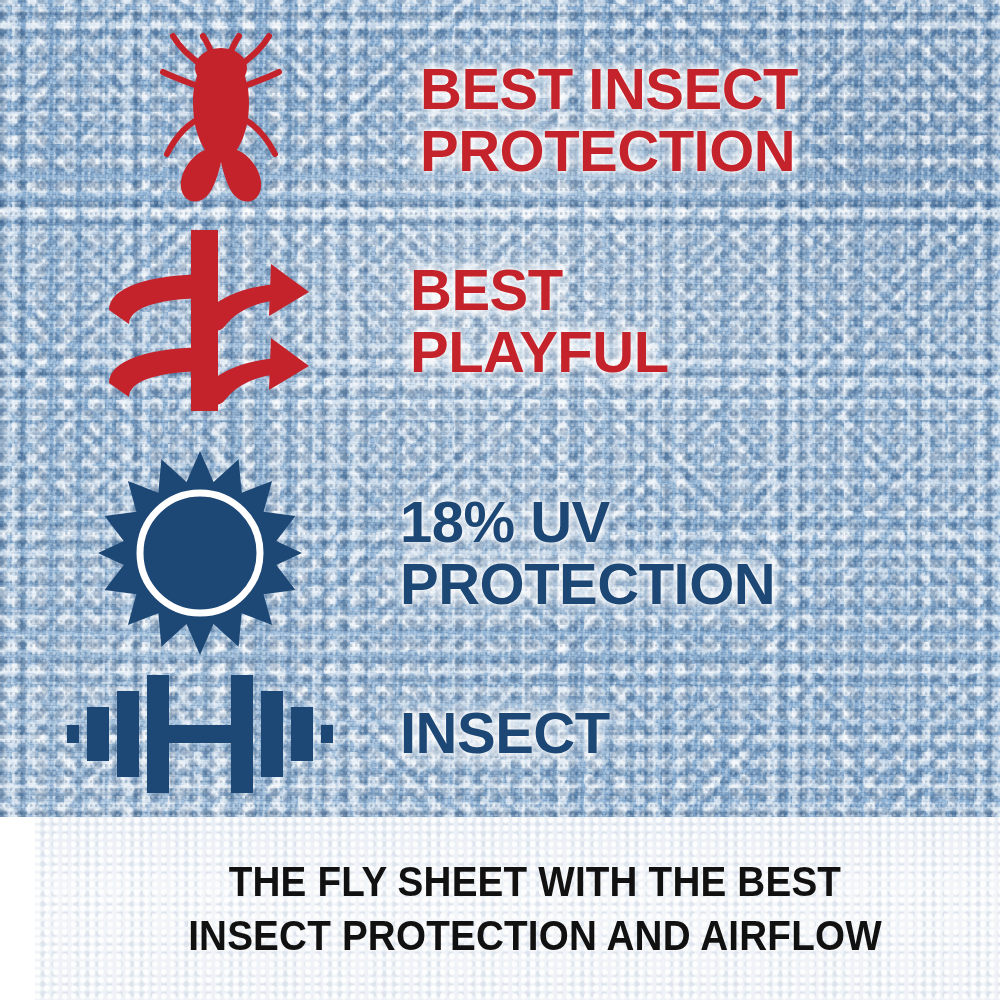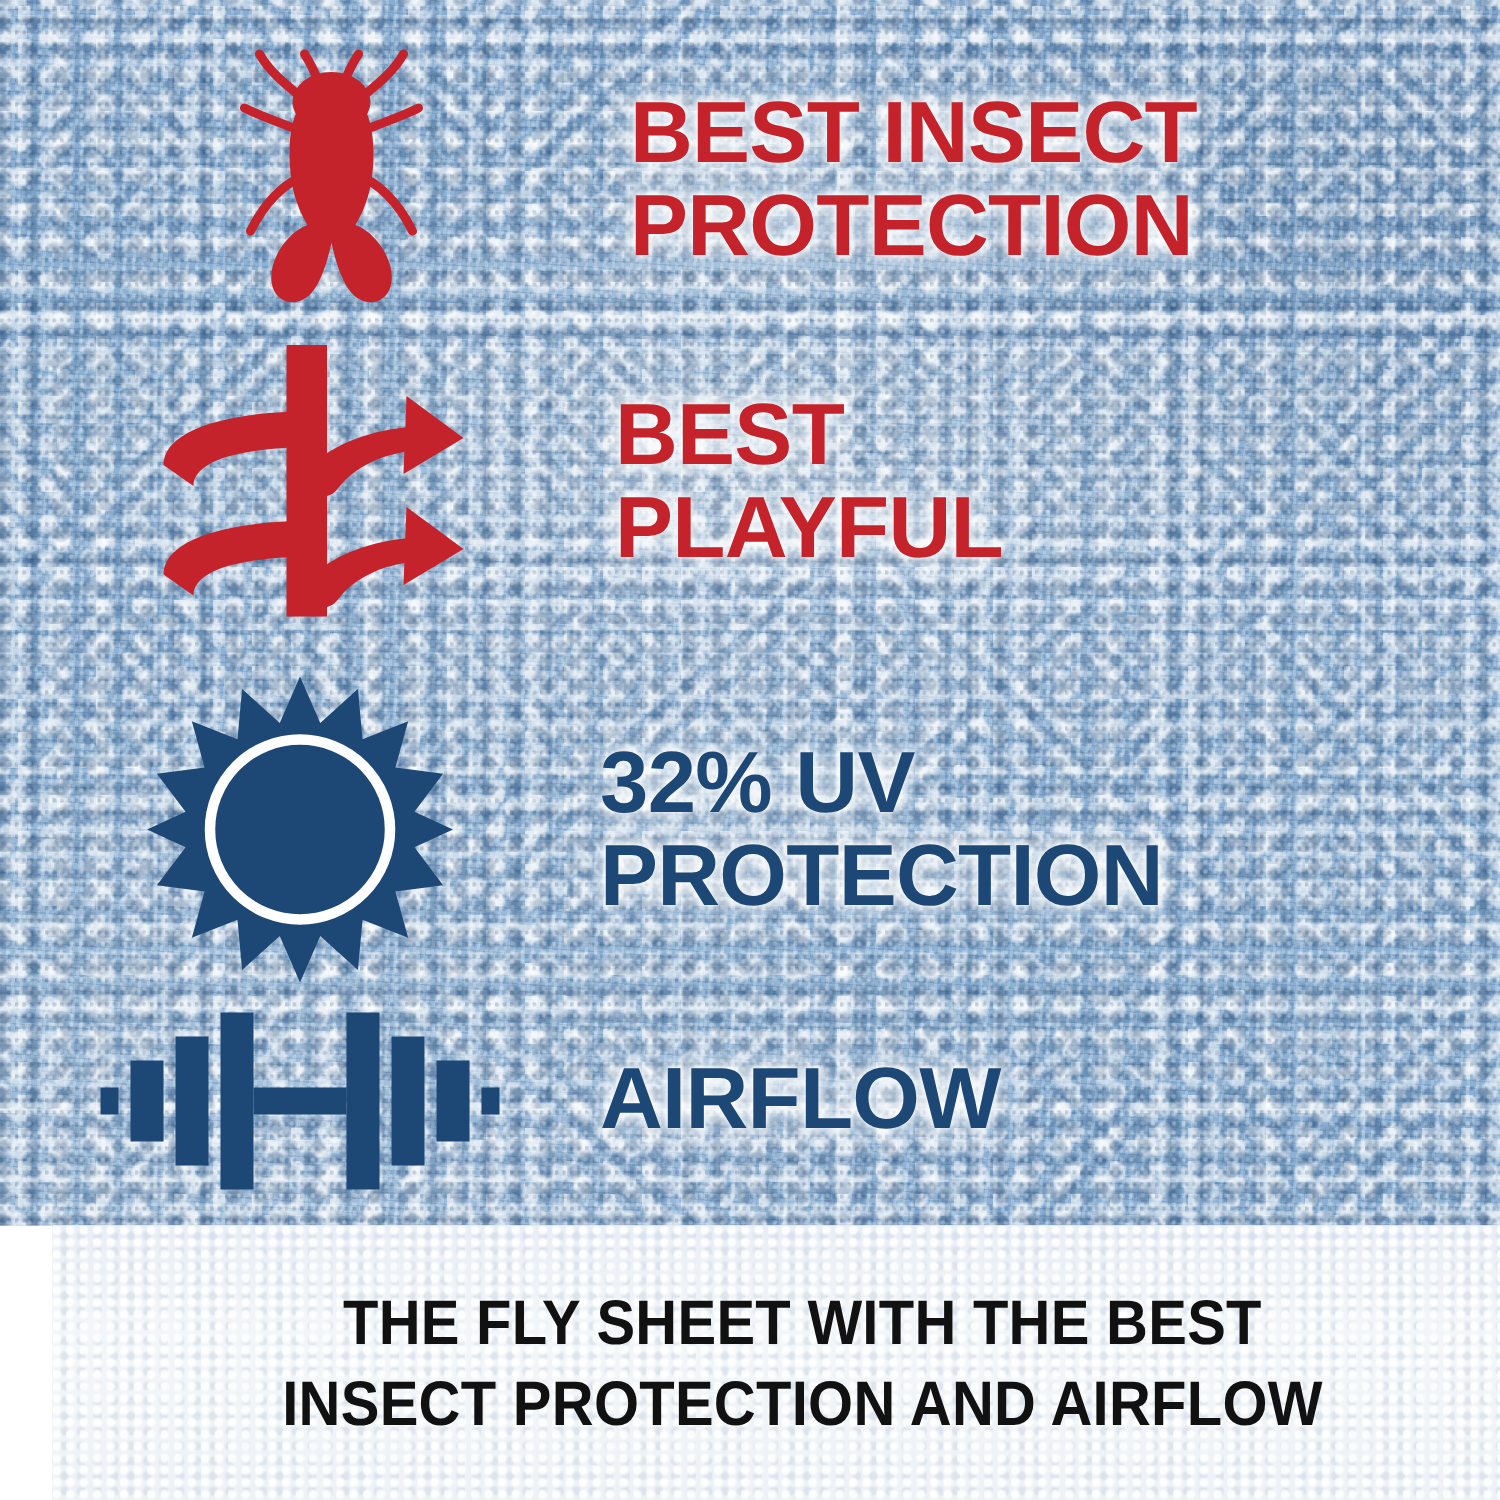--- a/index.html
+++ b/index.html
@@ -217,21 +217,21 @@
                  L38.6,93.7 L13.5,71 L0,102 L-13.5,71 L-38.6,93.7 L-41.7,60.2 L-72.1,72.1
                  L-63.6,41.3 L-95.4,37.1 L-76.3,11.9 L-102,0 L-76.3,-11.9 L-95.4,-37.1
                  L-63.6,-41.3 L-72.1,-72.1 L-41.7,-60.2 L-38.6,-93.7 L-13.5,-71 Z"></path>
             <circle cx="0" cy="0" r="60" fill="#1d4876" stroke="#ffffff" stroke-width="7"></circle>
           </g>
         </svg>
       </span>
     </div>
     <div class="label-cell">
       <div class="label navy">
-        <span class="ln">32% UV</span>
+        <span class="ln">18% UV</span>
         <span class="ln">PROTECTION</span>
       </div>
     </div>
   </div>
 
   <div class="row" id="row-durab">
     <div class="icon-cell">
       <span>
         <svg width="270" height="140" viewBox="0 0 270 140" aria-hidden="true">
           <g fill="#1d4876">
@@ -243,21 +243,21 @@
             <rect x="166" y="12" width="22" height="118"></rect>
             <rect x="196" y="28" width="22" height="86"></rect>
             <rect x="226" y="44" width="22" height="54"></rect>
             <rect x="256" y="62" width="12" height="18"></rect>
           </g>
         </svg>
       </span>
     </div>
     <div class="label-cell">
       <div class="label navy">
-        <span class="ln">AIRFLOW</span>
+        <span class="ln">INSECT</span>
       </div>
     </div>
   </div>
 
   <div id="caption-band">
     <div class="cap-line">THE FLY SHEET WITH THE BEST</div>
     <div class="cap-line">INSECT PROTECTION AND AIRFLOW</div>
   </div>
 
 </div>

